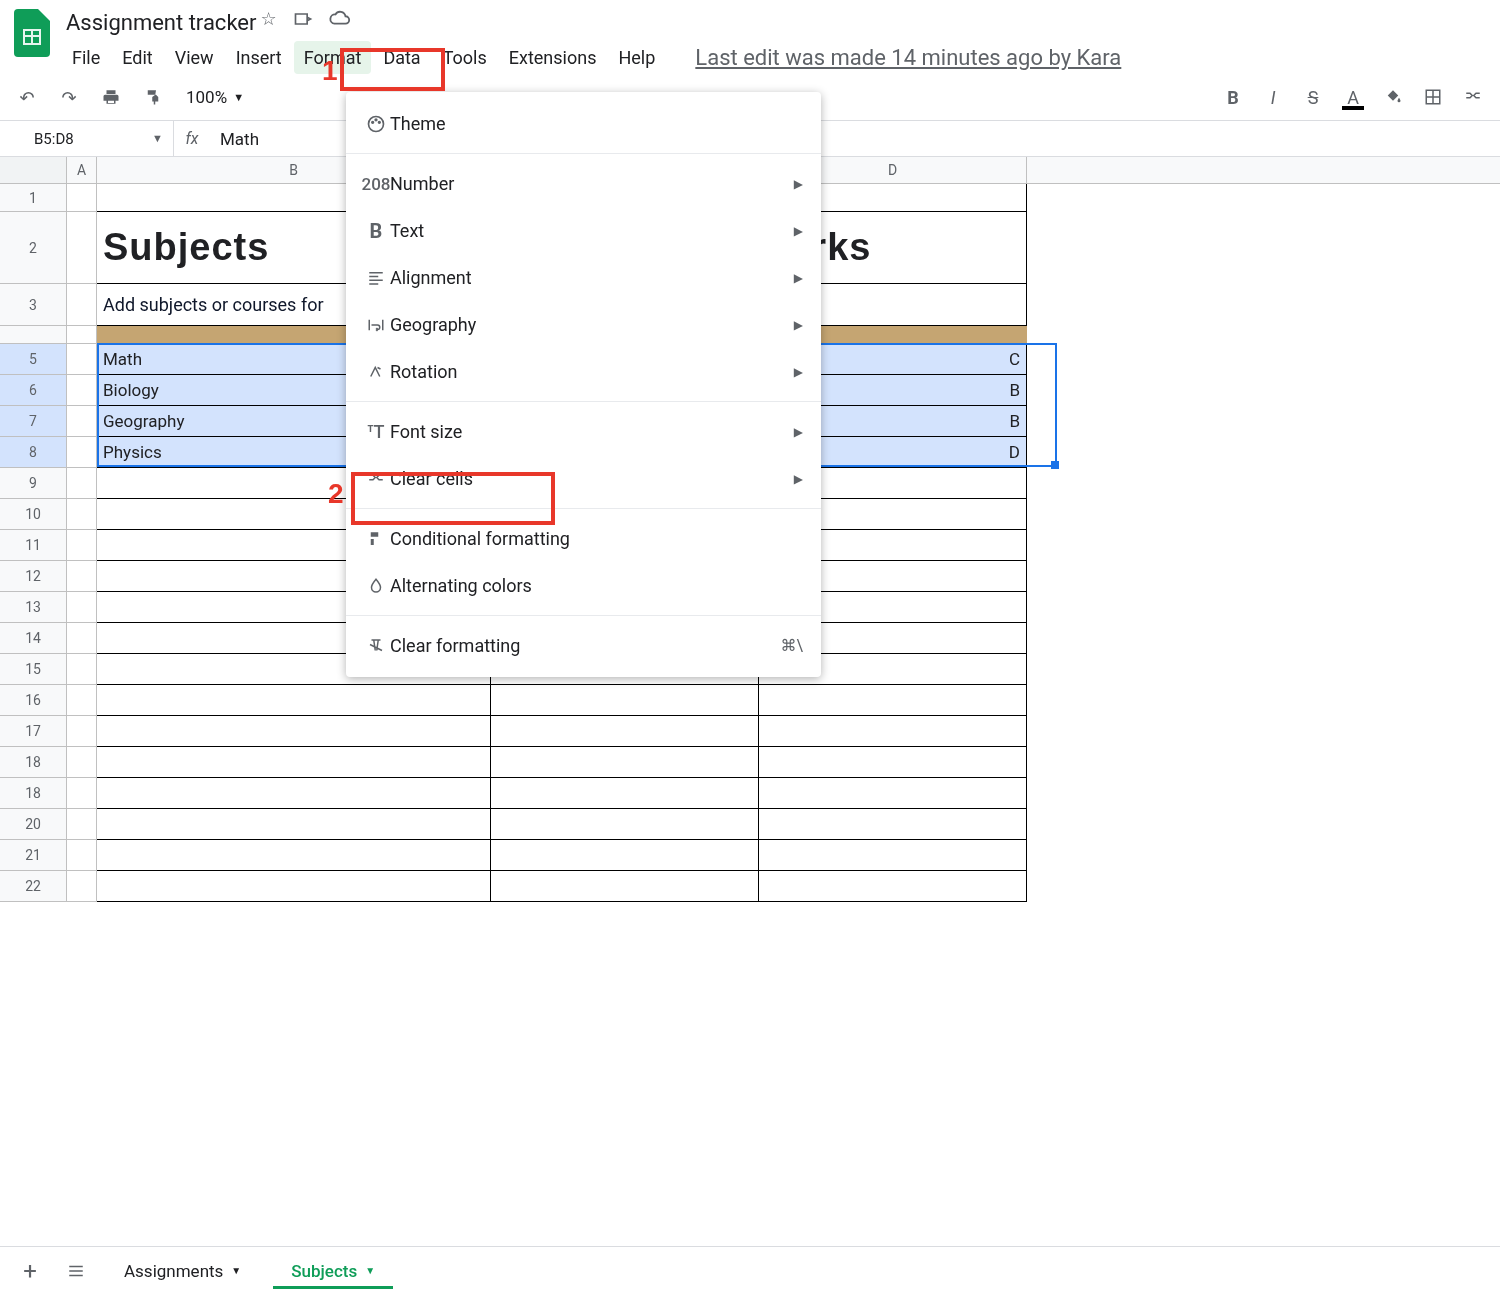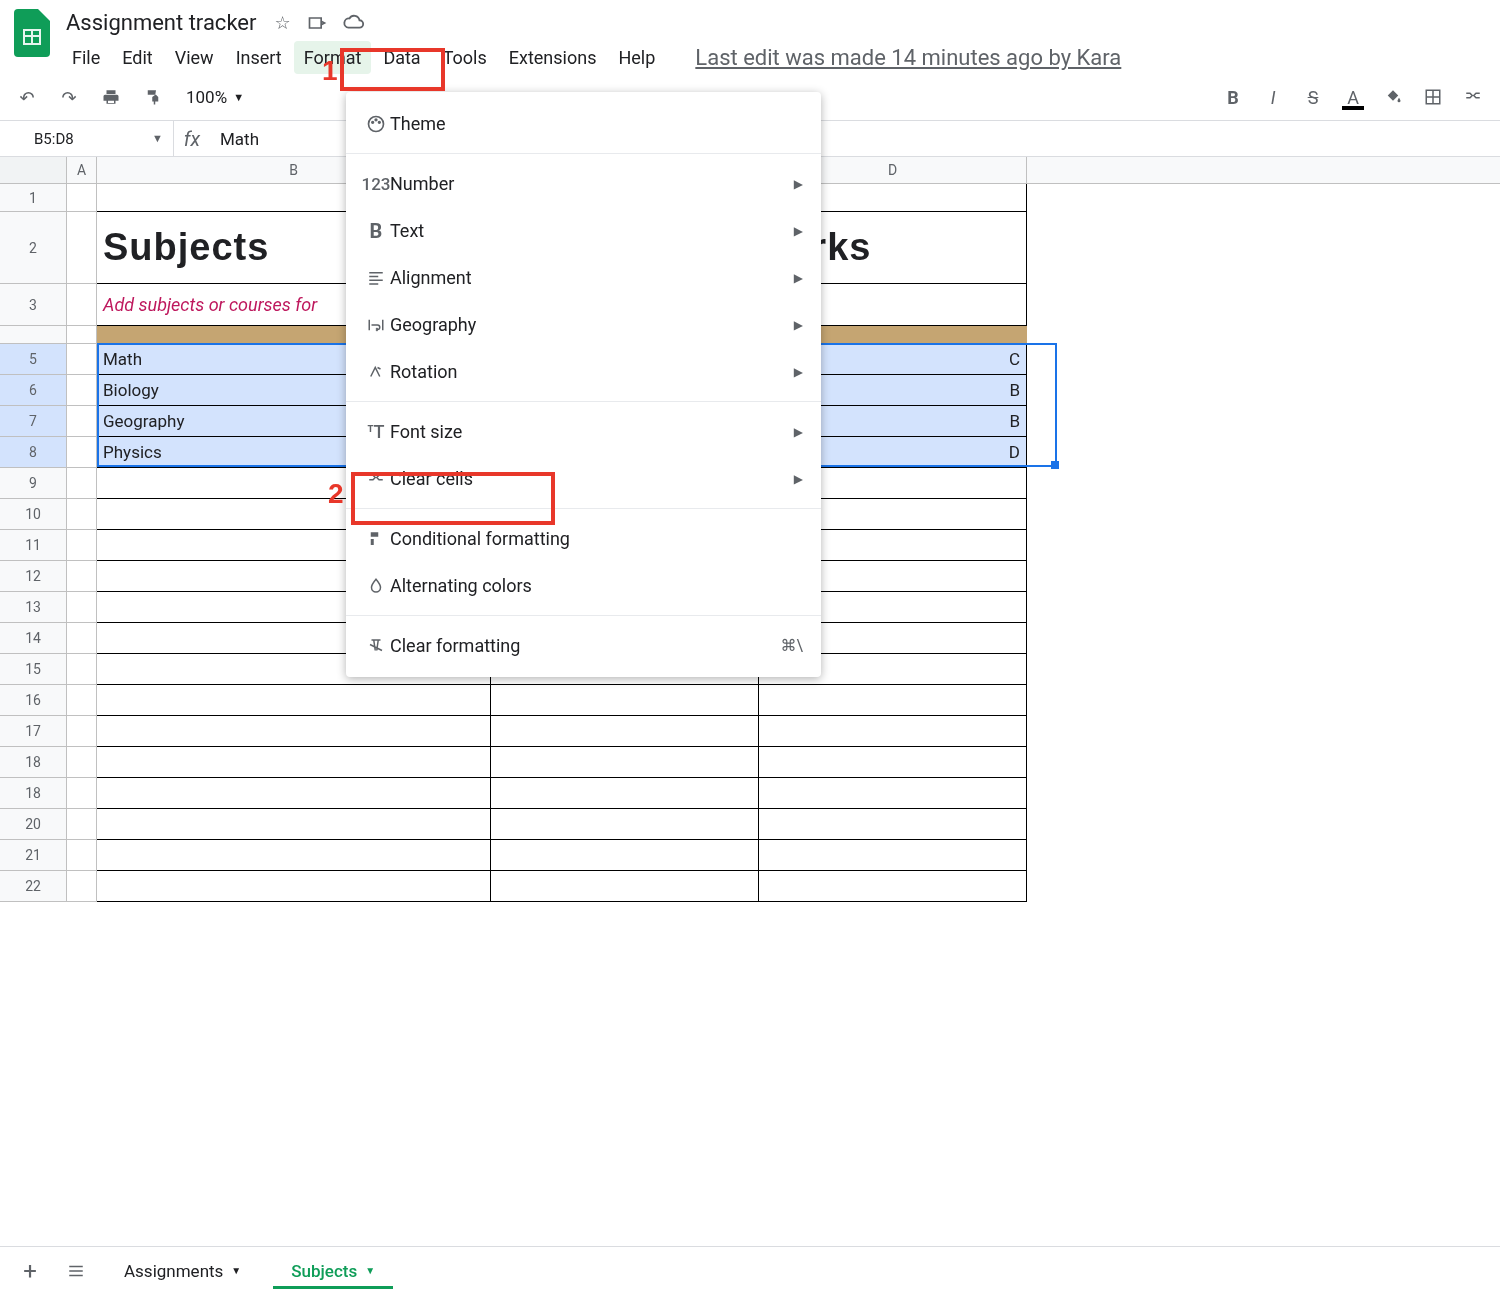--- a/index.html
+++ b/index.html
@@ -3,42 +3,42 @@
 <meta charset="utf-8">
 <style>
 * { margin:0; padding:0; box-sizing:border-box; }
 body { font-family: "Google Sans", Roboto, Arial, sans-serif; font-size:14px; color:#202124; background:#fff; overflow:hidden; }
 
 
 .doc-header { display:flex; align-items:flex-start; padding:8px 12px 0; gap:10px; }
 .logo { width:40px; height:50px; display:flex; align-items:center; justify-content:center; }
 .logo svg { width:36px; height:48px; }
 .header-text { flex:1; }
-.title-row { display:flex; align-items:center; gap:14px; }
+.title-row { display:flex; align-items:flex-start; }
 .doc-title { font-size:22px; font-weight:400; color:#202124; padding:2px 4px; }
 .title-icons { display:flex; gap:16px; color:#5f6368; font-size:18px; }
 .title-icons span { display:inline-flex; align-items:center; }
 .menu-bar { display:flex; gap:2px; margin-top:4px; align-items:center; }
 .menu-item { padding:6px 10px; font-size:18px; color:#202124; border-radius:4px; cursor:pointer; }
 .menu-item.active { background:#e6f4ea; }
 .last-edit { margin-left:28px; font-size:22px; color:#5f6368; text-decoration:underline; cursor:pointer; white-space:nowrap; }
 
 
 .toolbar { display:flex; align-items:center; gap:8px; padding:6px 10px; border-bottom:1px solid #dadce0; }
 .tb-btn { width:34px; height:34px; display:flex; align-items:center; justify-content:center; cursor:pointer; color:#5f6368; font-size:18px; border-radius:4px; }
 .tb-zoom { display:flex; align-items:center; gap:6px; padding:0 8px; font-size:17px; color:#202124; }
 .tb-spacer { flex:1; }
 .toolbar-right { display:flex; gap:6px; }
 .text-color-btn { position:relative; }
 .text-color-underline { position:absolute; bottom:4px; left:6px; right:6px; height:4px; background:#000; }
 
 
 .name-row { display:flex; align-items:center; border-bottom:1px solid #dadce0; height:36px;padding-left:24px; }
 .name-box { width:150px; padding:0 10px; display:flex; align-items:center; justify-content:space-between; border-right:1px solid #dadce0; font-size:15px; color:#202124; height:100%; }
-.fx { width:36px; text-align:center; font-style:italic; color:#5f6368; font-size:20px; }
+.fx { width:36px; text-align:center; font-style:italic; color:#5f6368; font-size:16px; }
 .formula { padding:0 10px; font-size:17px; }
 
 
 .sheet-area { position:relative; height:760px; overflow:hidden; }
 .col-headers { display:flex; background:#f8f9fa; border-bottom:1px solid #c0c0c0; }
 .corner { width:67px; height:26px; border-right:1px solid #c0c0c0; background:#f1f3f4; }
 .col-head { height:26px; display:flex; align-items:center; justify-content:center; color:#5f6368; font-size:14px; border-right:1px solid #c0c0c0; }
 .cA { width:30px; } .cB { width:394px; } .cC { width:268px; } .cD { width:268px; }
 .grid-body { display:flex; }
 .row-headers { display:flex; flex-direction:column; background:#f8f9fa; }
@@ -51,21 +51,21 @@
 .grid .cA { border-right:1px solid #c0c0c0; }
 
 
 .r1 { height:28px; }
 .r2 { height:72px; }
 .r3 { height:42px; }
 .r4 { height:18px; }
 .rN { height:31px; }
 
 .subjects-title { font-family: Impact, "Arial Black", sans-serif; font-size:38px; font-weight:700; letter-spacing:1px; }
-.subtitle { color:#be185d; font-size:18px;font-style:italic; }
+.subtitle { color:#0f172a; font-size:18px; }
 .band { background:#c5a572 !important; border-color:#c5a572; }
 
 .grid .cell.cA { background:#fff; border-bottom:1px solid #c0c0c0; }
 
 
 .selection { position:absolute; border:2px solid #1a73e8; pointer-events:none; }
 .handle { position:absolute; width:8px; height:8px; background:#1a73e8; bottom:-4px; right:-4px; }
 
 
 .dropdown { position:absolute; top:92px; left:346px; width:475px; background:#fff; box-shadow:0 2px 10px rgba(0,0,0,.3); border-radius:4px; padding:8px 0; z-index:100; }
@@ -369,21 +369,21 @@
           <circle cx="12" cy="12" r="9"></circle>
           <circle cx="8" cy="10" r="1" fill="#5f6368"></circle>
           <circle cx="12" cy="7" r="1" fill="#5f6368"></circle>
           <circle cx="16" cy="10" r="1" fill="#5f6368"></circle>
         </svg>
       </span>
       <span>Theme</span>
     </div>
   <div class="dd-sep"></div>
   <div class="dd-item">
-      <span class="dd-icon">123</span>
+      <span class="dd-icon">208</span>
       <span>Number</span>
       <span class="dd-spacer"></span>
       <span class="dd-arrow">▶</span>
     </div>
   <div class="dd-item">
       <span class="dd-icon">
         <b style="font-size:20px">B</b>
       </span>
       <span>Text</span>
       <span class="dd-spacer"></span>

